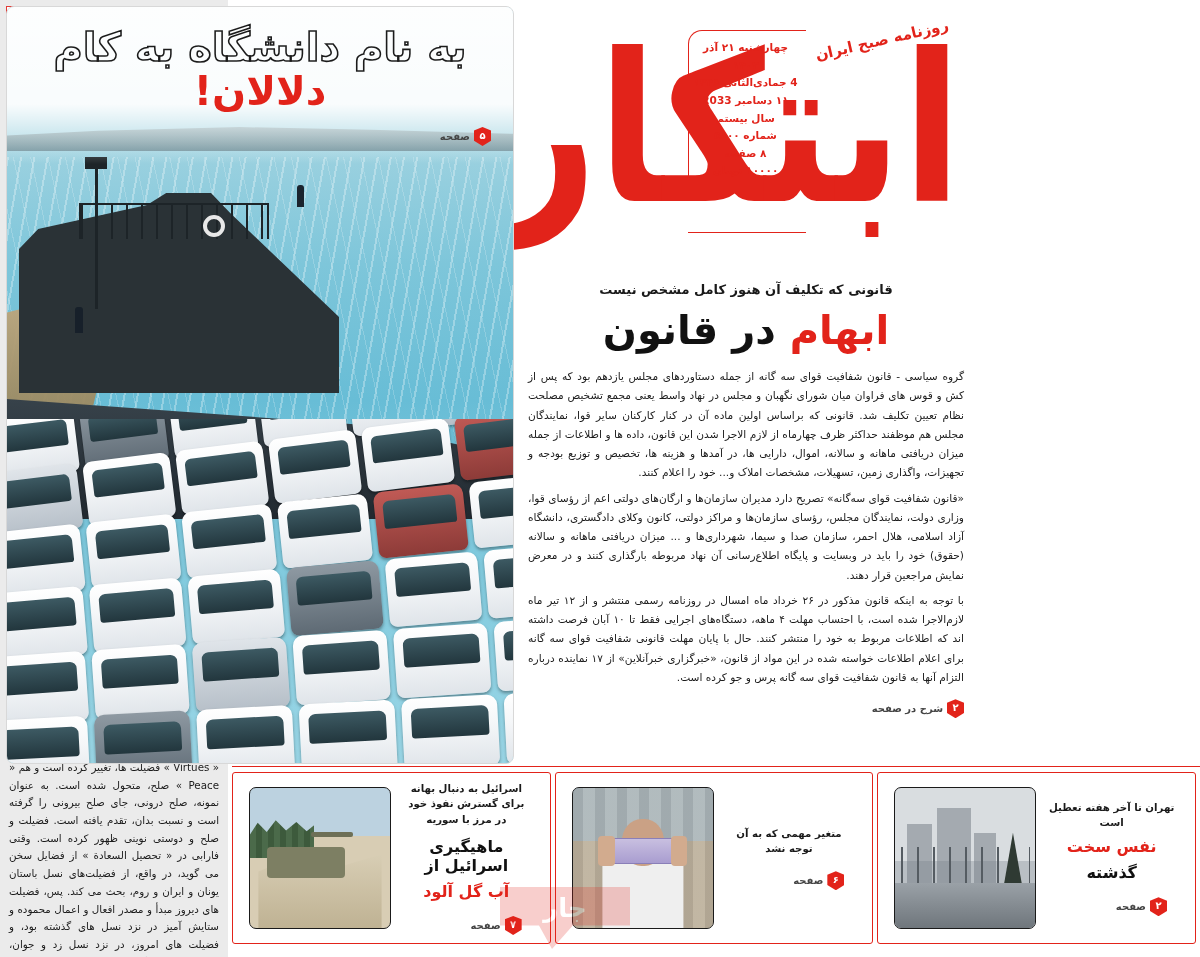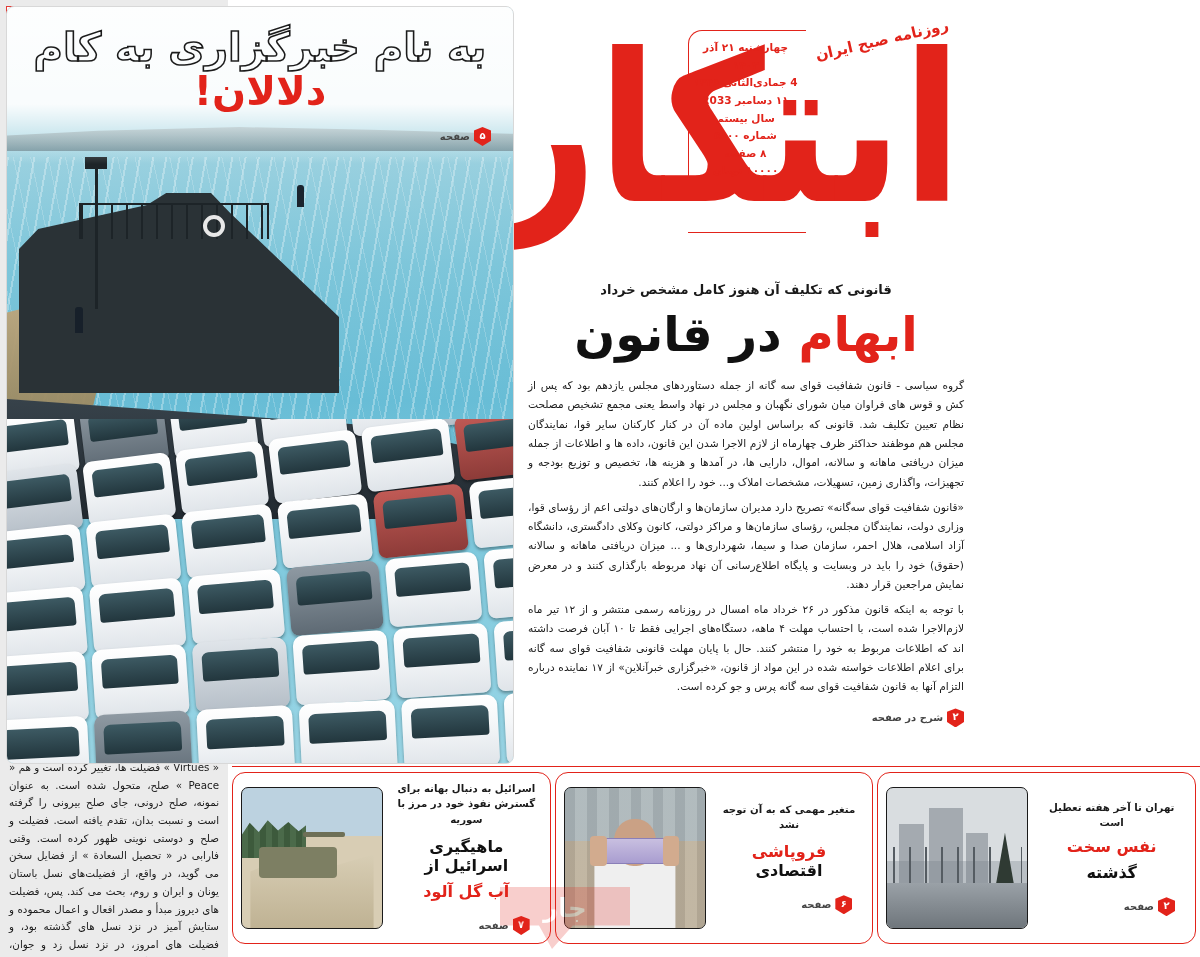--- a/index.html
+++ b/index.html
@@ -313,21 +313,21 @@
   }
   .main-kicker {
     text-align: center;
     font-size: 13px;
     font-weight: bold;
     color: #1a1a1a;
     margin-bottom: 10px;
   }
   .main-head1 {
     text-align: center;
-    font-size: 48px;
+    font-size: 40px;
     font-weight: bold;
     color: #111;
     letter-spacing: -1.5px;
     line-height: 1.15;
   }
   .main-head1 .hl { color: #e2231a; }
   .main-head2 {
     text-align: center;
     font-size: 36px;
     font-weight: bold;
@@ -512,25 +512,25 @@
     position: absolute;
     left: 232px; right: 4px; top: 772px;
     height: 172px;
     display: flex;
     gap: 4px;
     direction: rtl;
   }
   .nbox {
     flex: 1 1 0;
     border: 1.5px solid #e2231a;
-    border-radius: 13px;
+    border-radius: 3px;
     background: #fff;
     display: flex;
     align-items: center;
-    padding: 8px;
+    padding: 16px;
     gap: 8px;
     position: relative;
   }
   .nbox-txt {
     flex: 1 1 auto;
     text-align: center;
     padding: 0 4px;
   }
   .nbox-kicker {
     font-size: 10.2px;
@@ -739,21 +739,21 @@
       <div>۱۱ دسامبر 2033</div>
       <div>سال بیستم</div>
       <div>شماره ۵۸۰۰</div>
       <div>۸ صفحه</div>
       <div>۱۰۰۰۰ تومان</div>
     </div>
     <div class="mast-rule"></div>
   </div>
 
   <div class="main-col">
-    <div class="main-kicker">قانونی که تکلیف آن هنوز کامل مشخص خرداد</div>
+    <div class="main-kicker">قانونی که تکلیف آن هنوز کامل مشخص نیست</div>
     <div class="main-head1"><span class="hl">ابهام</span><span> در قانون</span></div>
     <div class="main-body">
       <p>گروه سیاسی - قانون شفافیت قوای سه گانه از جمله دستاوردهای مجلس یازدهم بود که پس از کش و قوس های فراوان میان شورای نگهبان و مجلس در نهاد واسط یعنی مجمع تشخیص مصلحت نظام تعیین تکلیف شد. قانونی که براساس اولین ماده آن در کنار کارکنان سایر قوا، نمایندگان مجلس هم موظفند حداکثر ظرف چهارماه از لازم الاجرا شدن این قانون، داده ها و اطلاعات از جمله میزان دریافتی ماهانه و سالانه، اموال، دارایی ها، در آمدها و هزینه ها، تخصیص و توزیع بودجه و تجهیزات، واگذاری زمین، تسهیلات، مشخصات املاک و... خود را اعلام کنند.</p>
       <p>«قانون شفافیت قوای سه‌گانه» تصریح دارد مدیران سازمان‌ها و ارگان‌های دولتی اعم از رؤسای قوا، وزاری دولت، نمایندگان مجلس، رؤسای سازمان‌ها و مراکز دولتی، کانون وکلای دادگستری، دانشگاه آزاد اسلامی، هلال احمر، سازمان صدا و سیما، شهرداری‌ها و ... میزان دریافتی ماهانه و سالانه (حقوق) خود را باید در وبسایت و پایگاه اطلاع‌رسانی آن نهاد مربوطه بارگذاری کنند و در معرض نمایش مراجعین قرار دهند.</p>
       <p>با توجه به اینکه قانون مذکور در ۲۶ خرداد ماه امسال در روزنامه رسمی منتشر و از ۱۲ تیر ماه لازم‌الاجرا شده است، با احتساب مهلت ۴ ماهه، دستگاه‌های اجرایی فقط تا ۱۰ آبان فرصت داشته اند که اطلاعات مربوط به خود را منتشر کنند. حال با پایان مهلت قانونی شفافیت قوای سه گانه برای اعلام اطلاعات خواسته شده در این مواد از قانون، «خبرگزاری خبرآنلاین» از ۱۷ نماینده درباره التزام آنها به قانون شفافیت قوای سه گانه پرس و جو کرده است.</p>
     </div>
     <div class="main-foot">
       <div class="pagebadge">
         <span class="shield">۲</span>
         <span class="pagebadge-label">شرح در صفحه</span>
@@ -819,21 +819,21 @@
           <div class="car"></div>
           <div class="car"></div>
           <div class="car"></div>
           <div class="car"></div>
           <div class="car dark"></div>
           <div class="car"></div>
         </div>
       </div>
     </div>
     <div class="feat-overlay">
-      <div class="feat-head"><span>به نام خبرگزاری به کام </span><span class="hl">دلالان!</span></div>
+      <div class="feat-head"><span>به نام دانشگاه به کام </span><span class="hl">دلالان!</span></div>
       <div class="feat-badge">
         <span class="pagebadge">
           <span class="shield">۵</span>
           <span class="pagebadge-label">صفحه</span>
         </span>
       </div>
     </div>
   </div>
 
   <div class="divider-rule"></div>
@@ -858,21 +858,20 @@
         <div class="bld" style="left:56%; width:16%; height:40%;"></div>
         <div class="pole-row"></div>
         <div class="conifer"></div>
         <div class="road"></div>
       </div>
     </div>
 
     <div class="nbox">
       <div class="nbox-txt">
         <div class="nbox-kicker">متغیر مهمی که به آن توجه نشد</div>
-        <div class="nbox-h1"><span class="hl">فروپاشی</span><span> اقتصادی</span></div>
         <div class="nbox-badge">
           <span class="pagebadge">
             <span class="shield">۶</span>
             <span class="pagebadge-label">صفحه</span>
           </span>
         </div>
       </div>
       <div class="nbox-img img-money">
         <div class="rubble"></div>
         <div class="m-person"></div>

